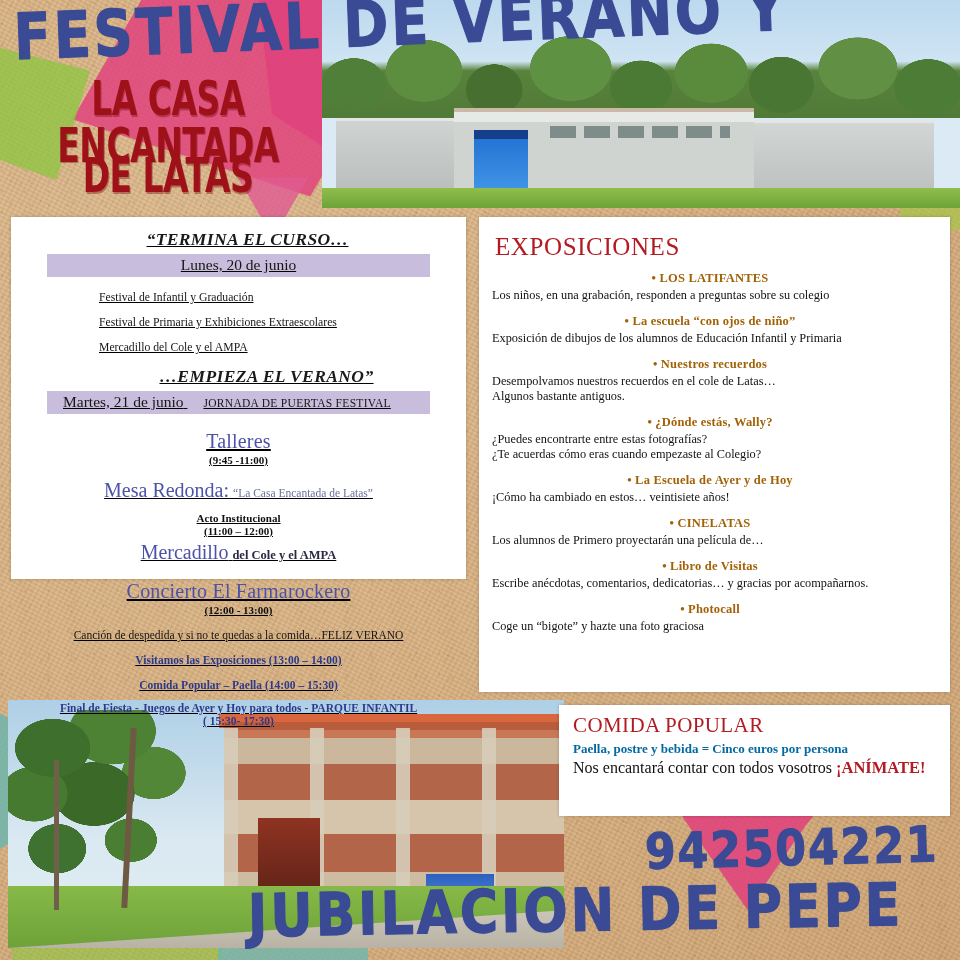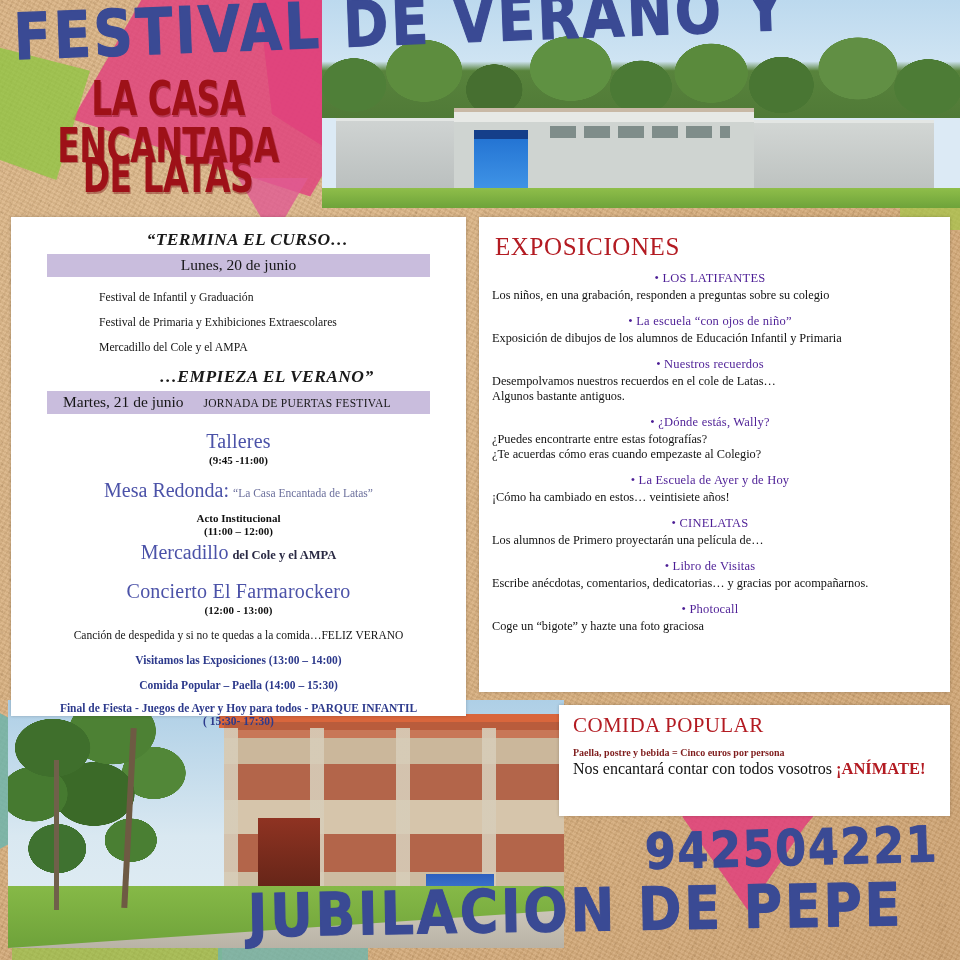--- a/index.html
+++ b/index.html
@@ -219,21 +219,21 @@
     text-shadow:1px 1px 0 rgba(120,10,14,.4);
   }
   .red-block .l1{display:block;font-size:33px;transform:scaleY(1.45) scaleX(1.0);transform-origin:center top;}
   .red-block .l2{display:block;font-size:33px;margin-top:14px;transform:scaleY(1.45);transform-origin:center top;}
 
   
   .panel{
     position:absolute;background:#fff;
     box-shadow:0 0 3px rgba(0,0,0,.22);
   }
-  #panel-left{left:11px;top:217px;width:455px;height:499px;}
+  #panel-left{left:11px;top:217px;width:455px;height:362px;text-decoration:underline;}
   #panel-right{left:479px;top:217px;width:471px;height:475px;}
   #panel-comida{left:559px;top:705px;width:391px;height:111px;}
 
   
   .prog{padding:12px 16px 0 16px;}
   .sec-head{
     font-style:italic;font-weight:700;font-size:17.5px;color:#1a1a1a;
     text-align:center;letter-spacing:.4px;
   }
   .sec-head.ind1{padding-left:18px;}
@@ -261,31 +261,31 @@
   .blue-c{text-align:center;font-size:11.5px;color:#2d3a8c;font-weight:700;margin-top:13px;}
   .blue-c.tight{margin-top:11px;}
 
   
   .expo{padding:16px 22px 0 13px;}
   .expo-h{
     color:#b31b22;font-size:25px;letter-spacing:.6px;margin:0 0 10px 3px;
   }
   .expo-item{margin-bottom:11px;}
   .expo-item .name{
-    display:block;text-align:center;color:#4c1d95;font-size:12.5px;font-weight:400;
+    display:block;text-align:center;color:#a16207;font-size:12.5px;font-weight:700;
     letter-spacing:.2px;
   }
   .expo-item .name::before{content:"\2022\00a0";}
   .expo-item .desc{display:block;font-size:12.3px;color:#111;margin-top:2px;}
   .expo-item .desc2{display:block;font-size:12.3px;color:#111;}
 
   
   .cp{padding:8px 14px 0 14px;text-align:left;}
   .cp-h{color:#b31b22;font-size:21px;letter-spacing:.4px;}
-  .cp-sub{color:#7f1d1d;font-size:10px;font-weight:700;margin-top:9px;}
+  .cp-sub{color:#0369a1;font-size:13px;font-weight:700;margin-top:3px;}
   .cp-it{font-style:italic;font-size:12px;color:#111;margin-top:15px;}
   .cp-last{font-size:16px;color:#111;margin-top:1px;}
   .cp-last .anim{color:#b31b22;font-weight:700;font-size:16.5px;}
 </style>
 </head>
 <body>
 
 <div id="poster">
 
   <div class="bg-kraft"></div>

